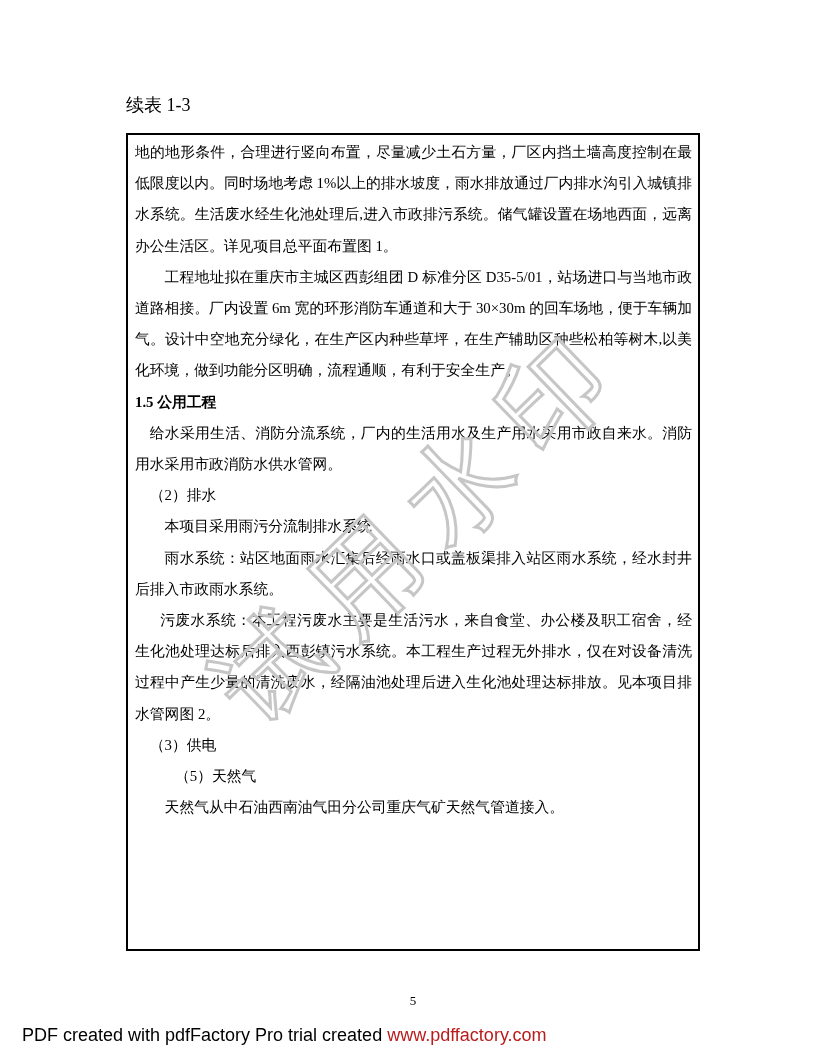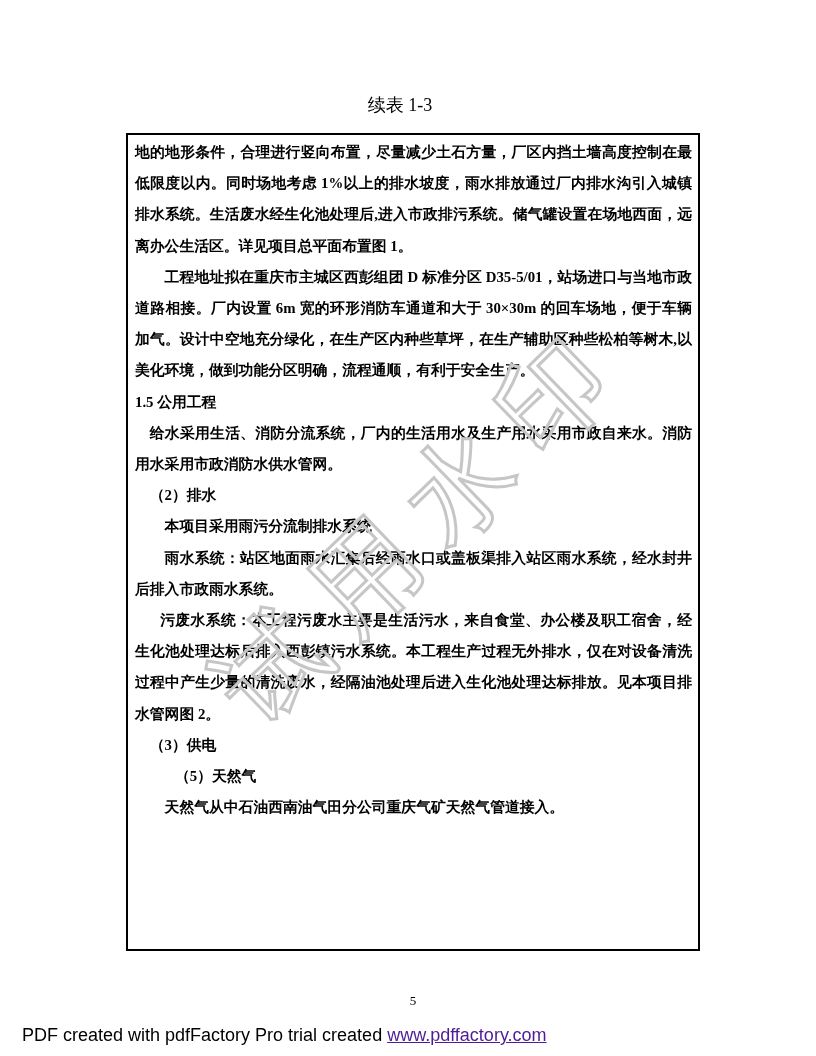--- a/index.html
+++ b/index.html
@@ -1,29 +1,29 @@
 <!DOCTYPE html>
 <html><head>
 <meta charset="utf-8">
 <style>
   * { margin:0; padding:0; box-sizing:border-box; }
   html,body { width:816px; height:1056px; background:#ffffff; overflow:hidden; }
   body { position:relative; font-family:"Liberation Serif","DejaVu Serif",serif; color:#000; }
 
   .caption-row{
     position:absolute; left:126px; top:93px; width:574px;
-    text-align:center; padding-right:26px; font-size:18px; color:#000;
+    text-align:left; padding-right:26px; font-size:18px; color:#000;
   }
 
   .doc-box{
     position:absolute; left:126px; top:133px; width:574px; height:818px;
     border:2px solid #000; padding:2px 6px 0 7px; overflow:hidden; background:transparent;
   }
   .doc-box p{
-    font-size:14.8px; line-height:31.2px; text-align:justify; color:#000;font-weight:bold;
+    font-size:14.8px; line-height:31.2px; text-align:justify; color:#000;
   }
   .i1 { text-indent:1em; }
   .i17{ text-indent:1.7em; }
   .i2 { text-indent:2em; }
   .i27{ text-indent:2.7em; }
   .bold{ font-weight:bold; }
 
   .watermark{
     position:absolute; left:162px; top:471px; width:520px; height:106px;
     font-size:106px; line-height:106px; letter-spacing:24px; white-space:nowrap;
@@ -36,21 +36,21 @@
     position:absolute; left:126px; top:993px; width:574px;
     text-align:center; font-size:13px; color:#000;
   }
 
   .pdf-footer{
     position:absolute; left:22px; top:1025px; width:780px;
     font-family:"Liberation Sans","DejaVu Sans",sans-serif;
     font-size:18px; color:#000; white-space:nowrap;
   }
   .pdf-footer a{
-    color:#4c1d95; text-decoration:underline; cursor:pointer;
+    color:#b91c1c; cursor:pointer;
   }
 </style>
 </head>
 <body>
 
 <div class="caption-row">续表 1-3</div>
 
 <div class="doc-box">
   <p>地的地形条件，合理进行竖向布置，尽量减少土石方量，厂区内挡土墙高度控制在最低限度以内。同时场地考虑 1%以上的排水坡度，雨水排放通过厂内排水沟引入城镇排水系统。生活废水经生化池处理后,进入市政排污系统。储气罐设置在场地西面，远离办公生活区。详见项目总平面布置图 1。</p>
   <p class="i2">工程地址拟在重庆市主城区西彭组团 D 标准分区 D35-5/01，站场进口与当地市政道路相接。厂内设置 6m 宽的环形消防车通道和大于 30×30m 的回车场地，便于车辆加气。设计中空地充分绿化，在生产区内种些草坪，在生产辅助区种些松柏等树木,以美化环境，做到功能分区明确，流程通顺，有利于安全生产。</p>

